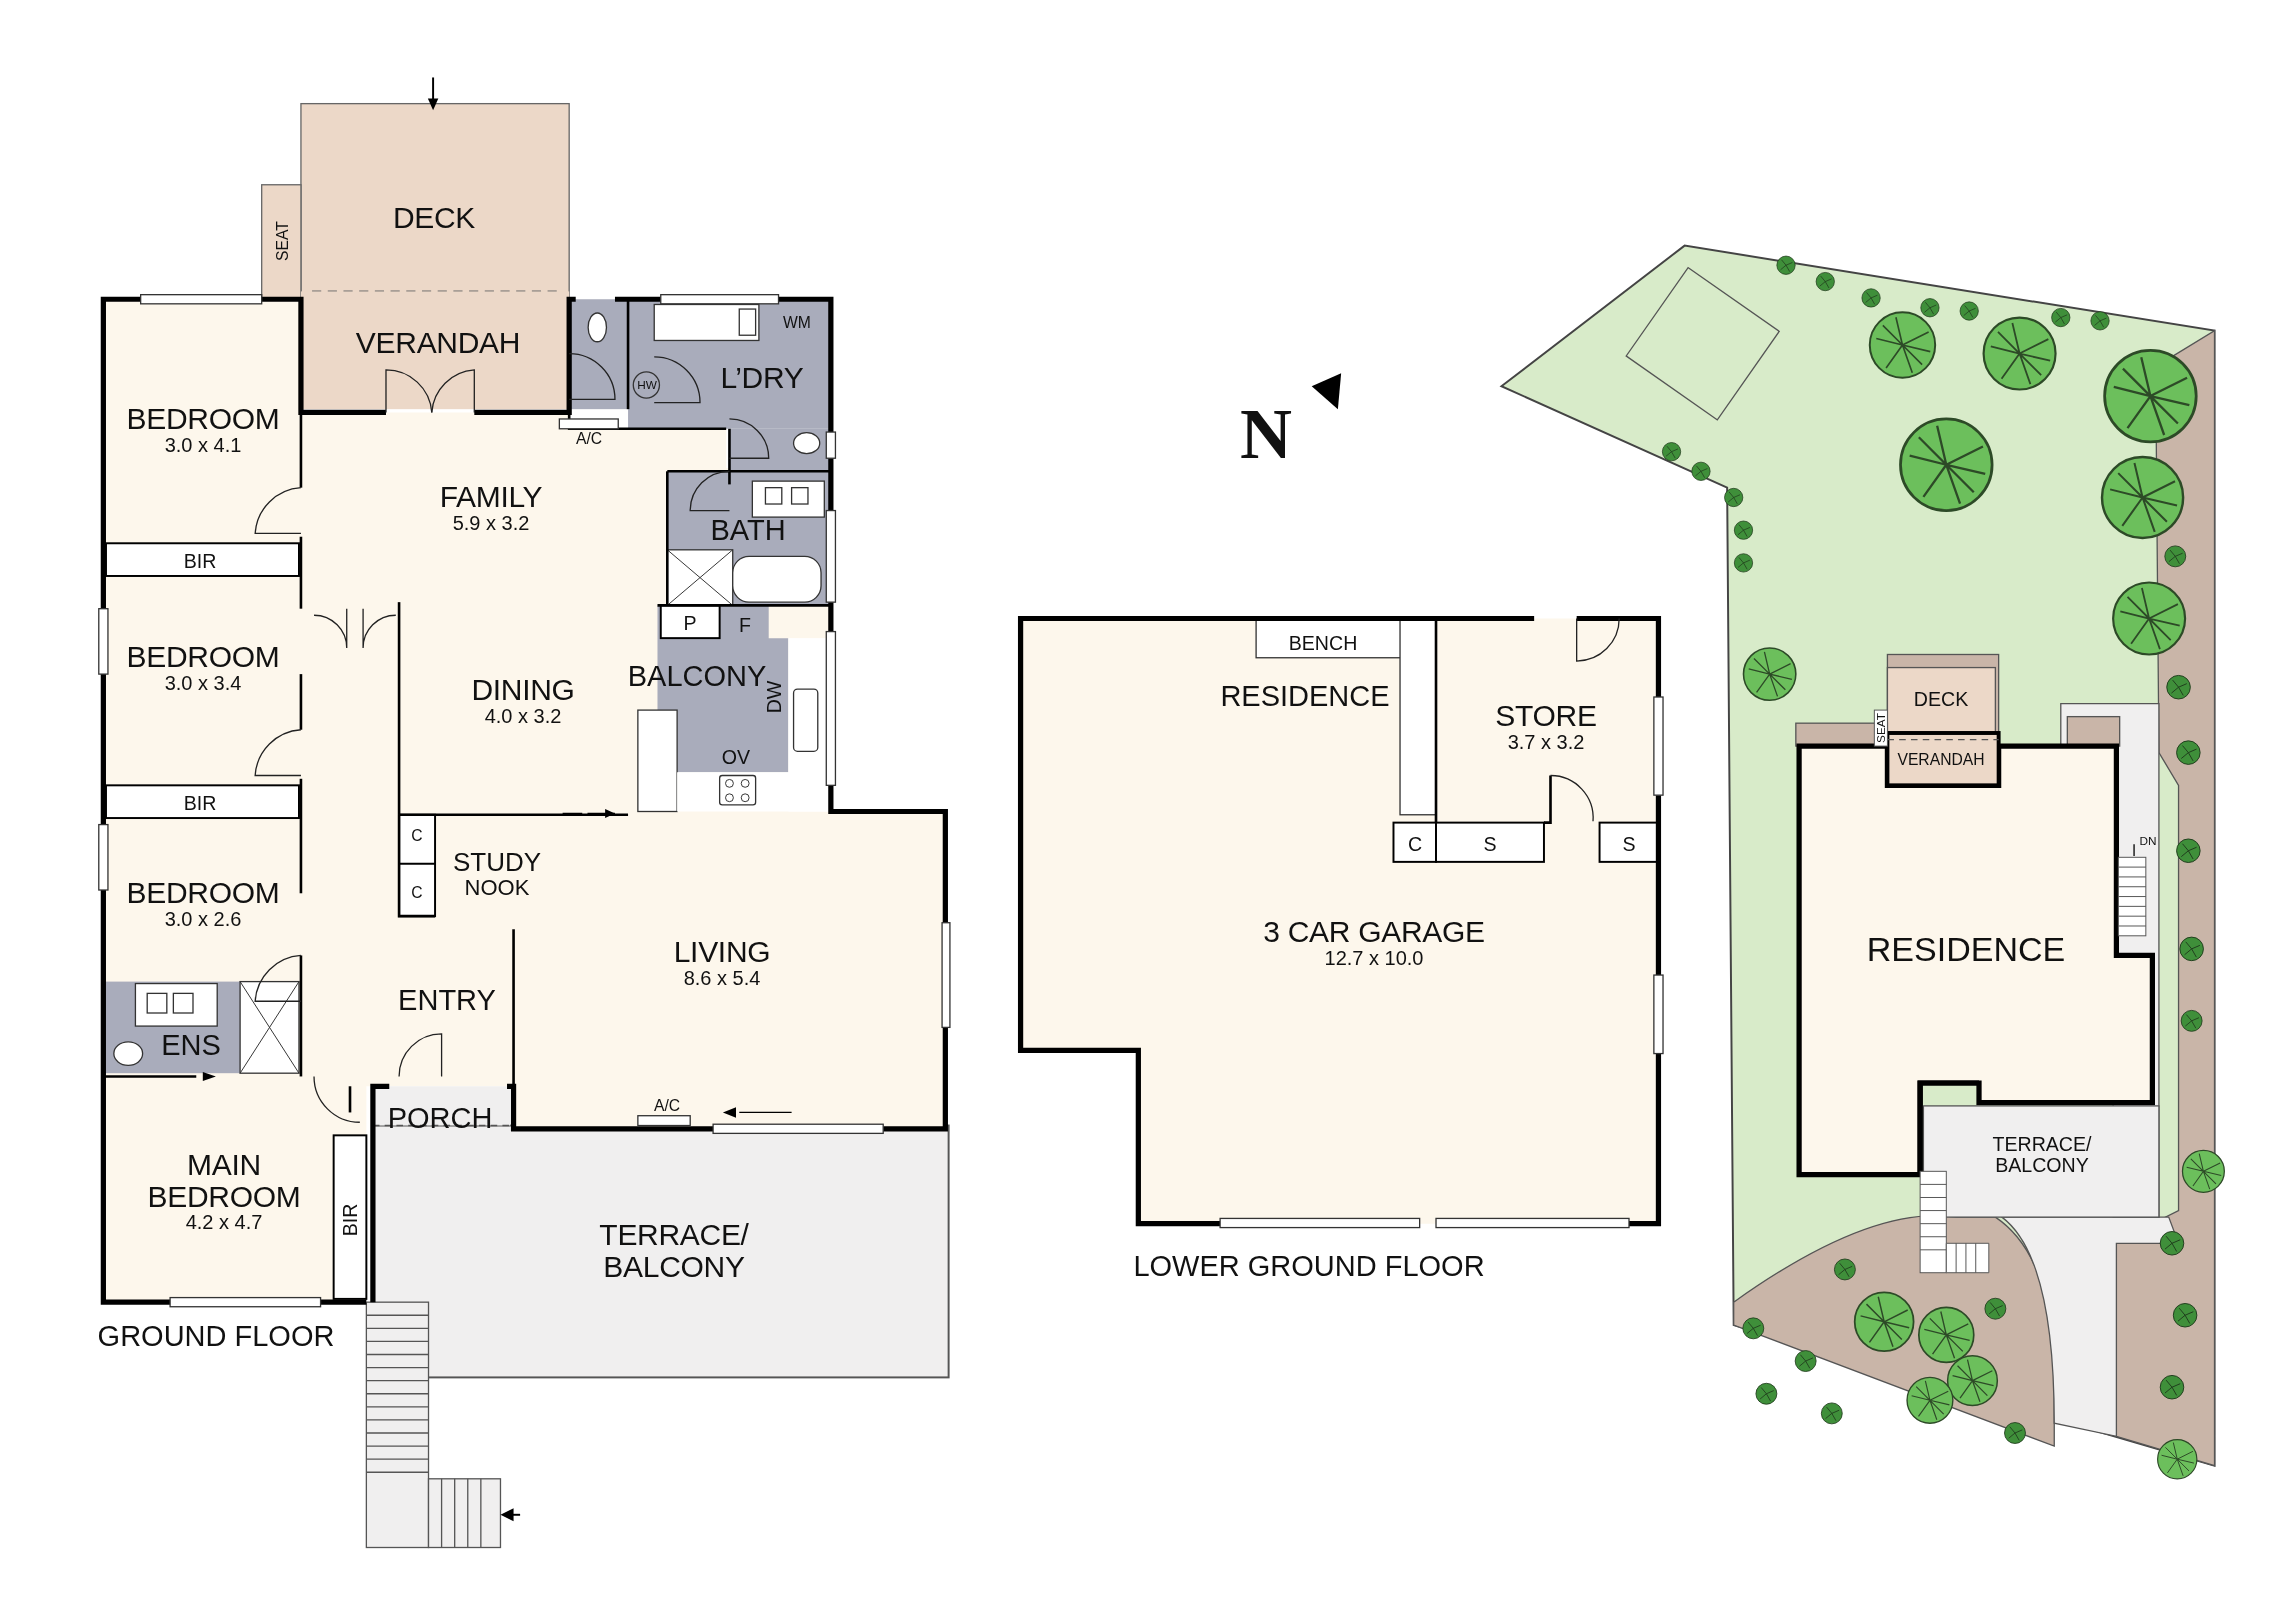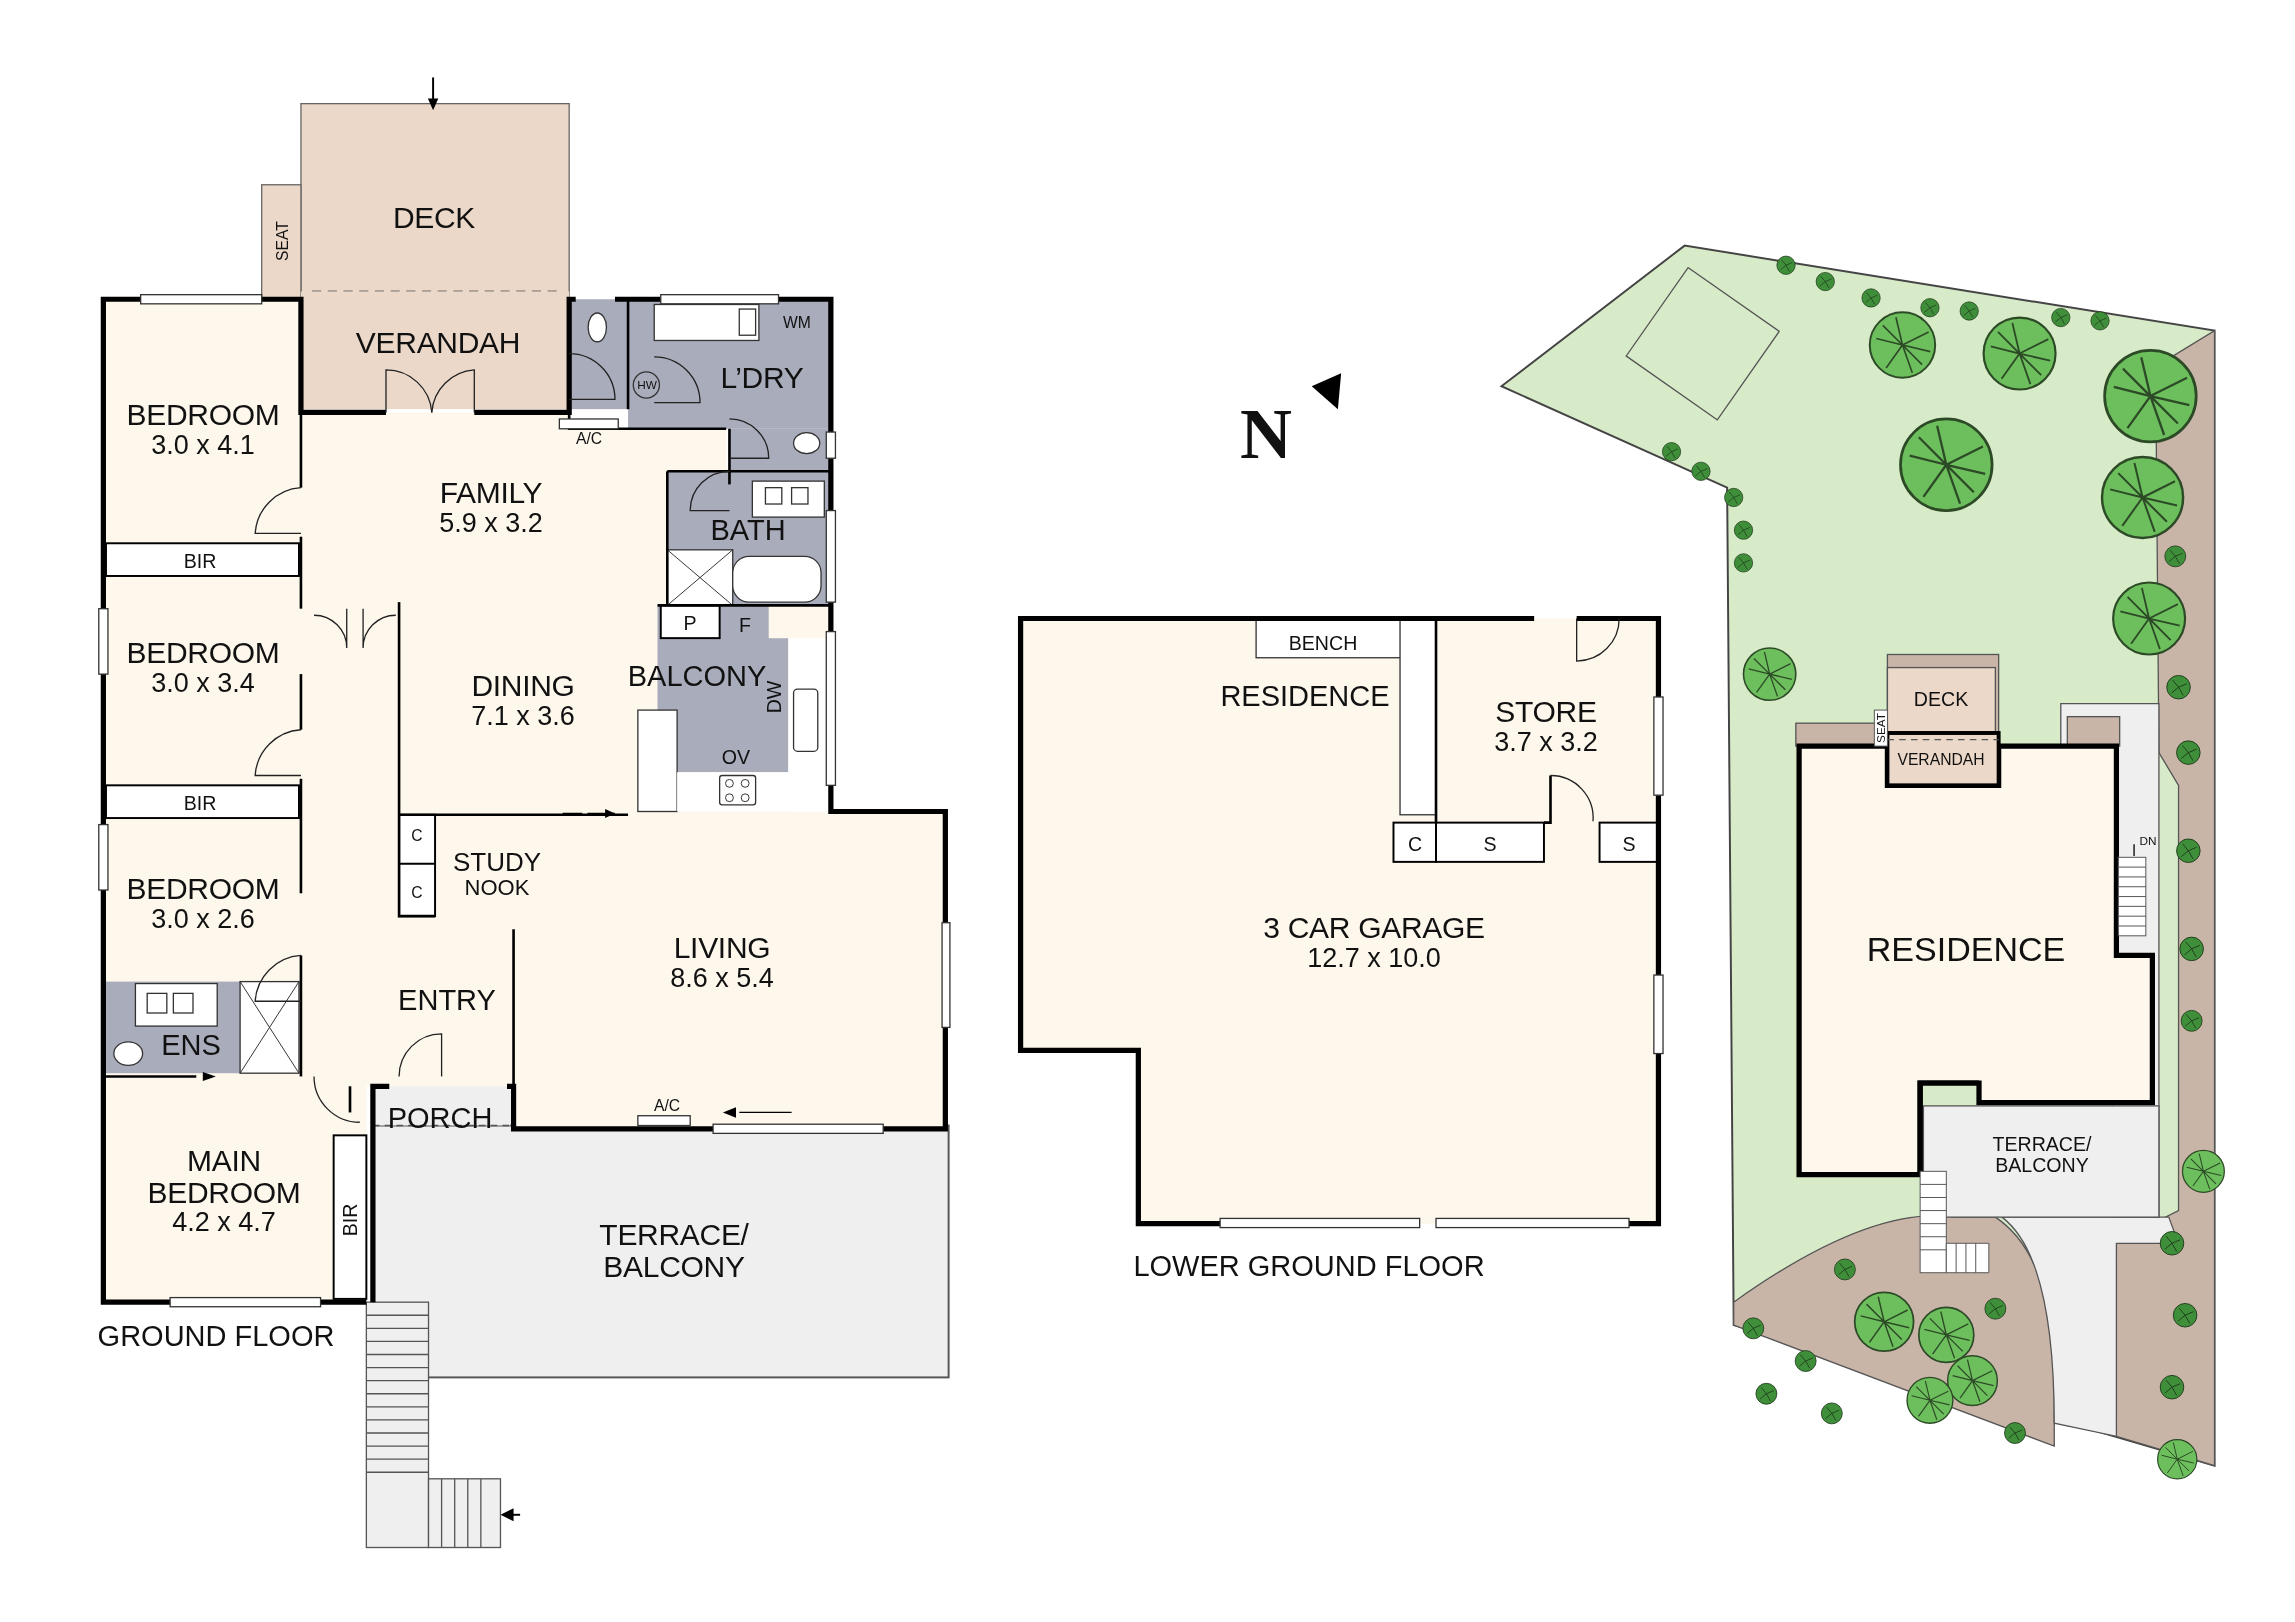--- a/index.html
+++ b/index.html
@@ -1,20 +1,20 @@
 <!DOCTYPE html>
 <html style="font-size:10.5px"><head>
 <meta charset="utf-8">
 <style>
   html,body{margin:0;padding:0;background:#ffffff;}
   body{width:2295px;height:1623px;position:relative;overflow:hidden;font-family:"Liberation Sans",sans-serif;color:#111;}
   svg.plan{position:absolute;left:0;top:0;width:2295px;height:1623px;}
   .lbl{position:absolute;transform:translate(-50%,-50%);text-align:center;white-space:nowrap;line-height:1.05;}
   .rn{font-size:30px;letter-spacing:-0.3px;}
-  .dim{font-size:27px;display:block;text-align:center;}
+  .dim{font-size:20px;display:block;text-align:center;}
   .sm{font-size:19.6px;}
   .xs{font-size:15.7px;}
   .xxs{font-size:11.8px;}
   .cap{font-size:29px;}
   .big{font-size:34px;}
   .vert{transform:translate(-50%,-50%) rotate(-90deg);}
   .north{position:absolute;font-family:"Liberation Serif",serif;font-size:72px;font-weight:bold;}
 </style>
 </head>
 <body>
@@ -322,21 +322,21 @@
   <span class="dim">4.2 x 4.7</span>
 </div>
 <div class="lbl sm vert" style="left:350px;top:1220px">BIR</div>
 
 <div class="lbl" style="left:491px;top:507px">
   <span class="rn">FAMILY</span>
   <span class="dim">5.9 x 3.2</span>
 </div>
 <div class="lbl" style="left:523px;top:700px">
   <span class="rn">DINING</span>
-  <span class="dim">7.1 x 3.6</span>
+  <span class="dim">4.0 x 3.2</span>
 </div>
 <div class="lbl" style="left:497px;top:874px">
   <span class="cap" style="display:block;font-size:26px">STUDY</span>
   <span class="cap" style="display:block;font-size:22px">NOOK</span>
 </div>
 <div class="lbl xs" style="left:417px;top:836px">C</div>
 <div class="lbl xs" style="left:417px;top:893px">C</div>
 <div class="lbl" style="left:722px;top:962px">
   <span class="rn">LIVING</span>
   <span class="dim">8.6 x 5.4</span>

